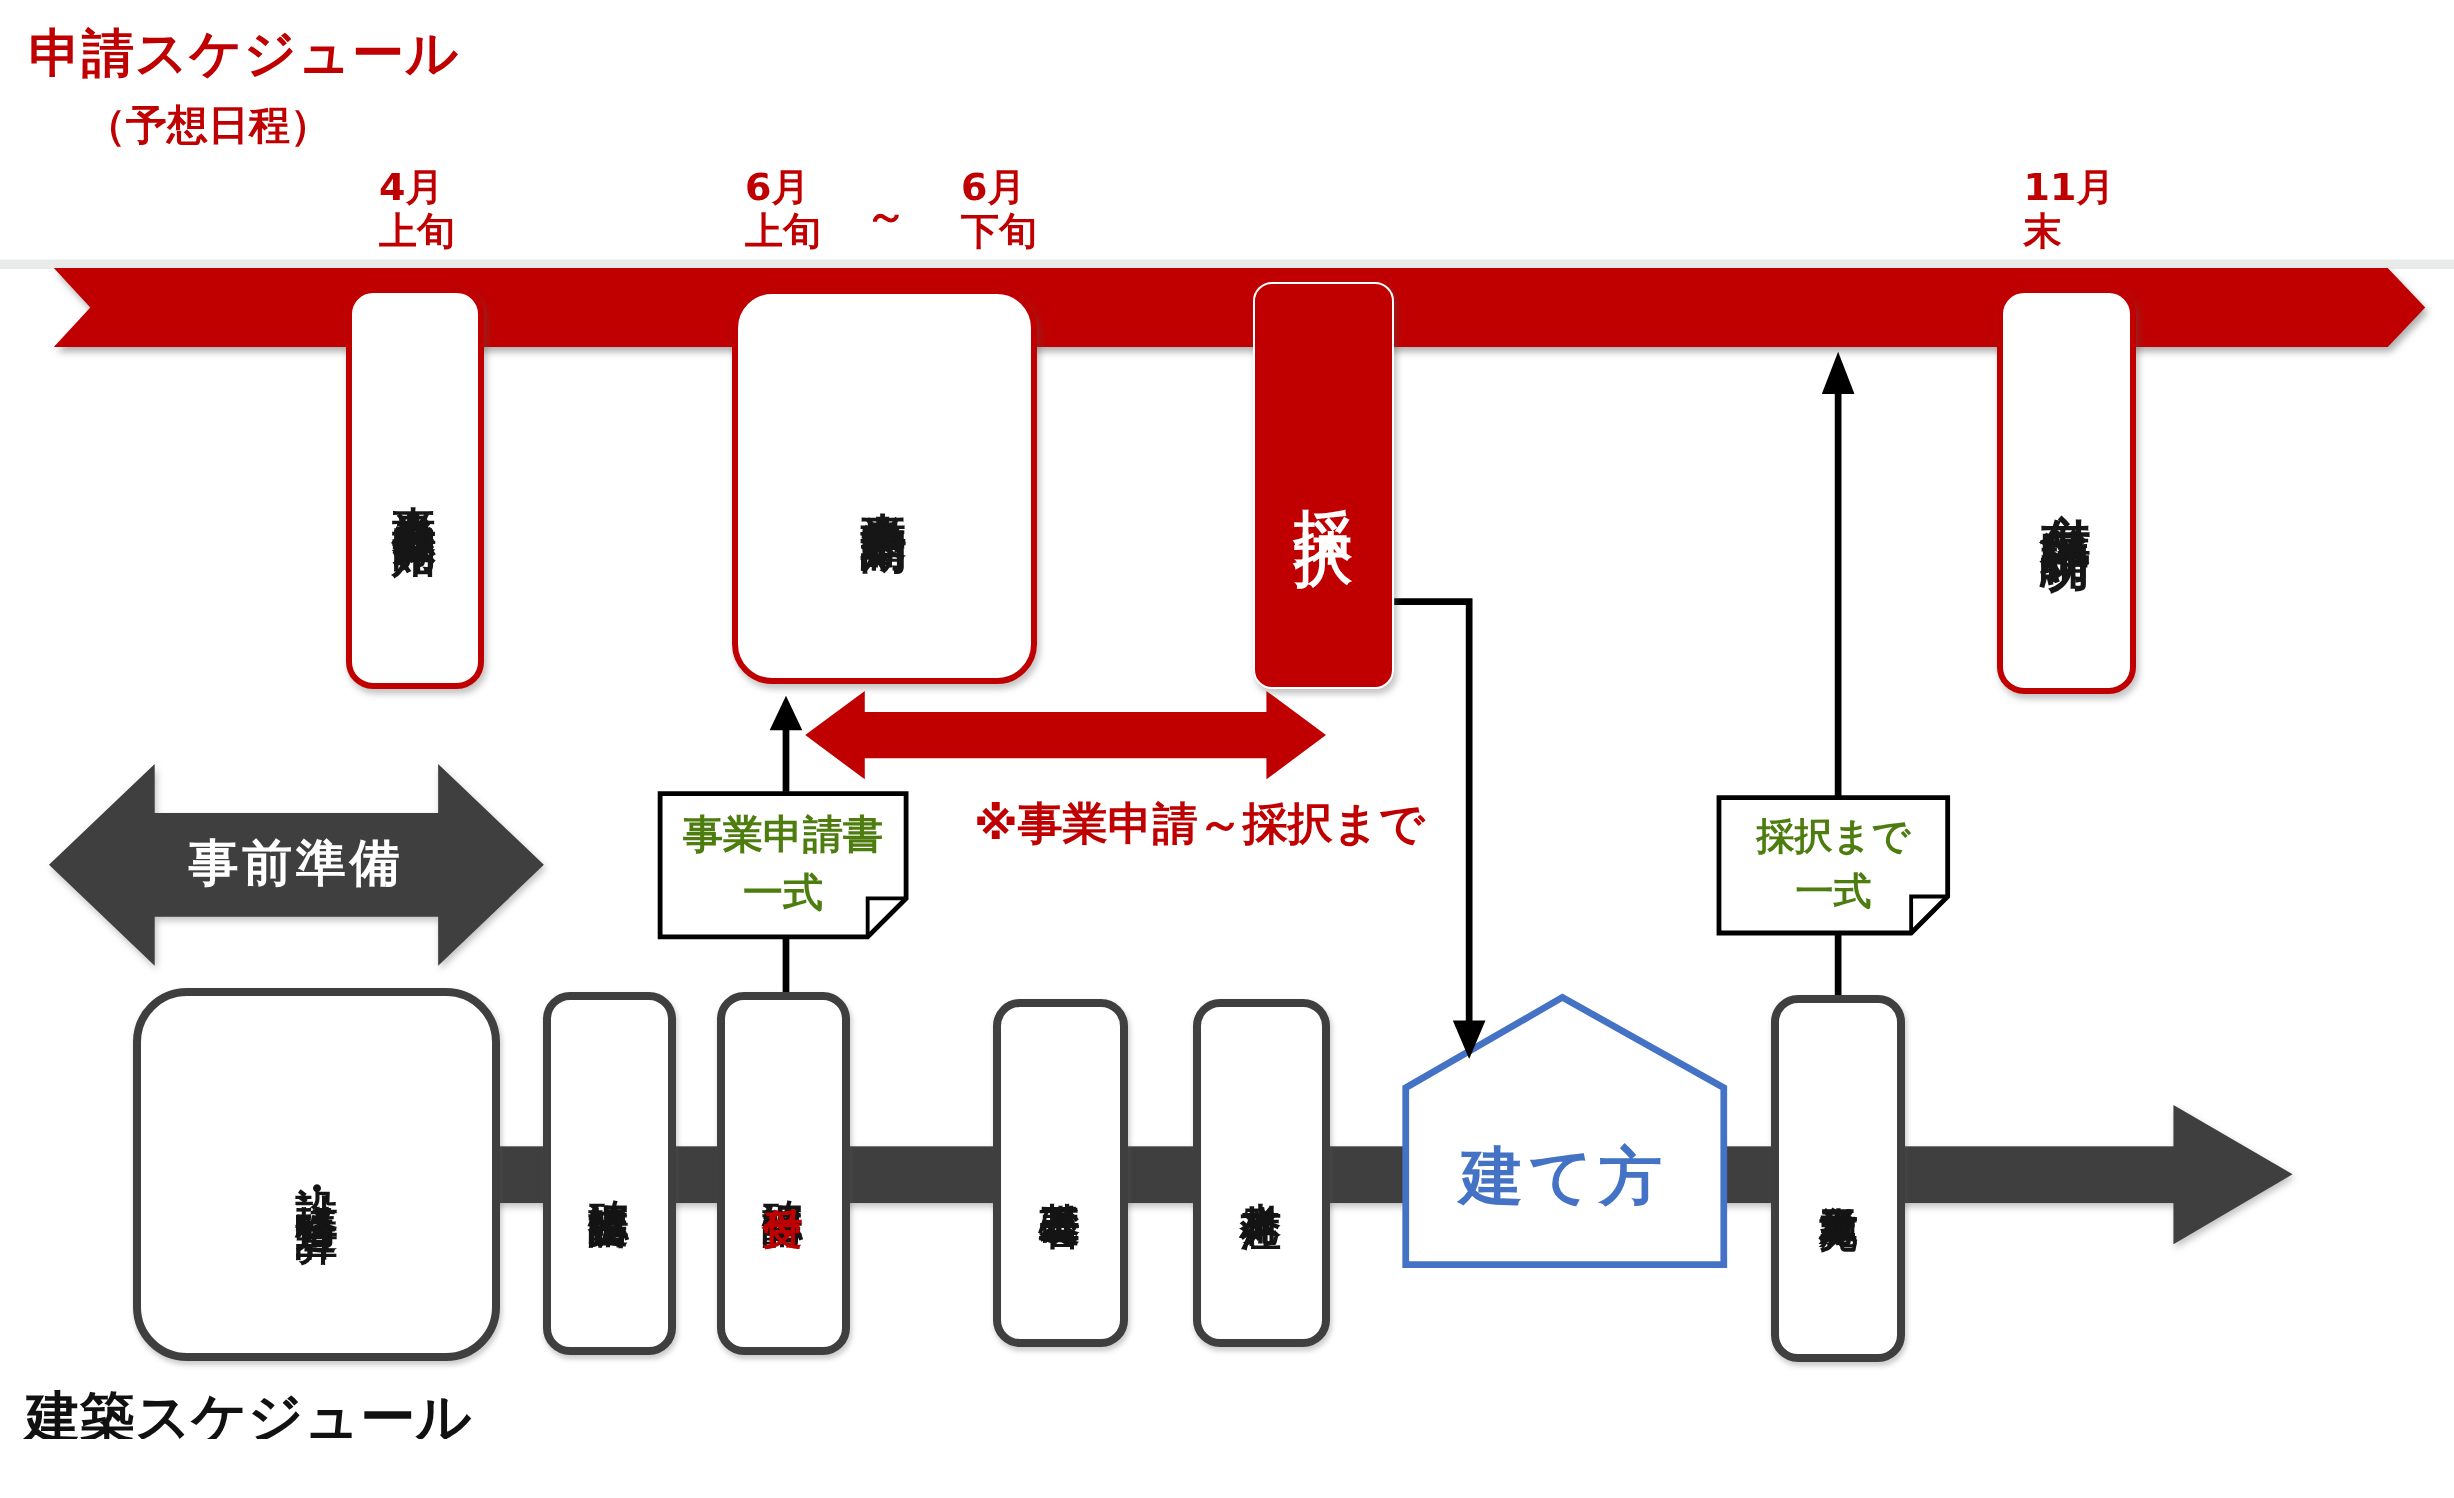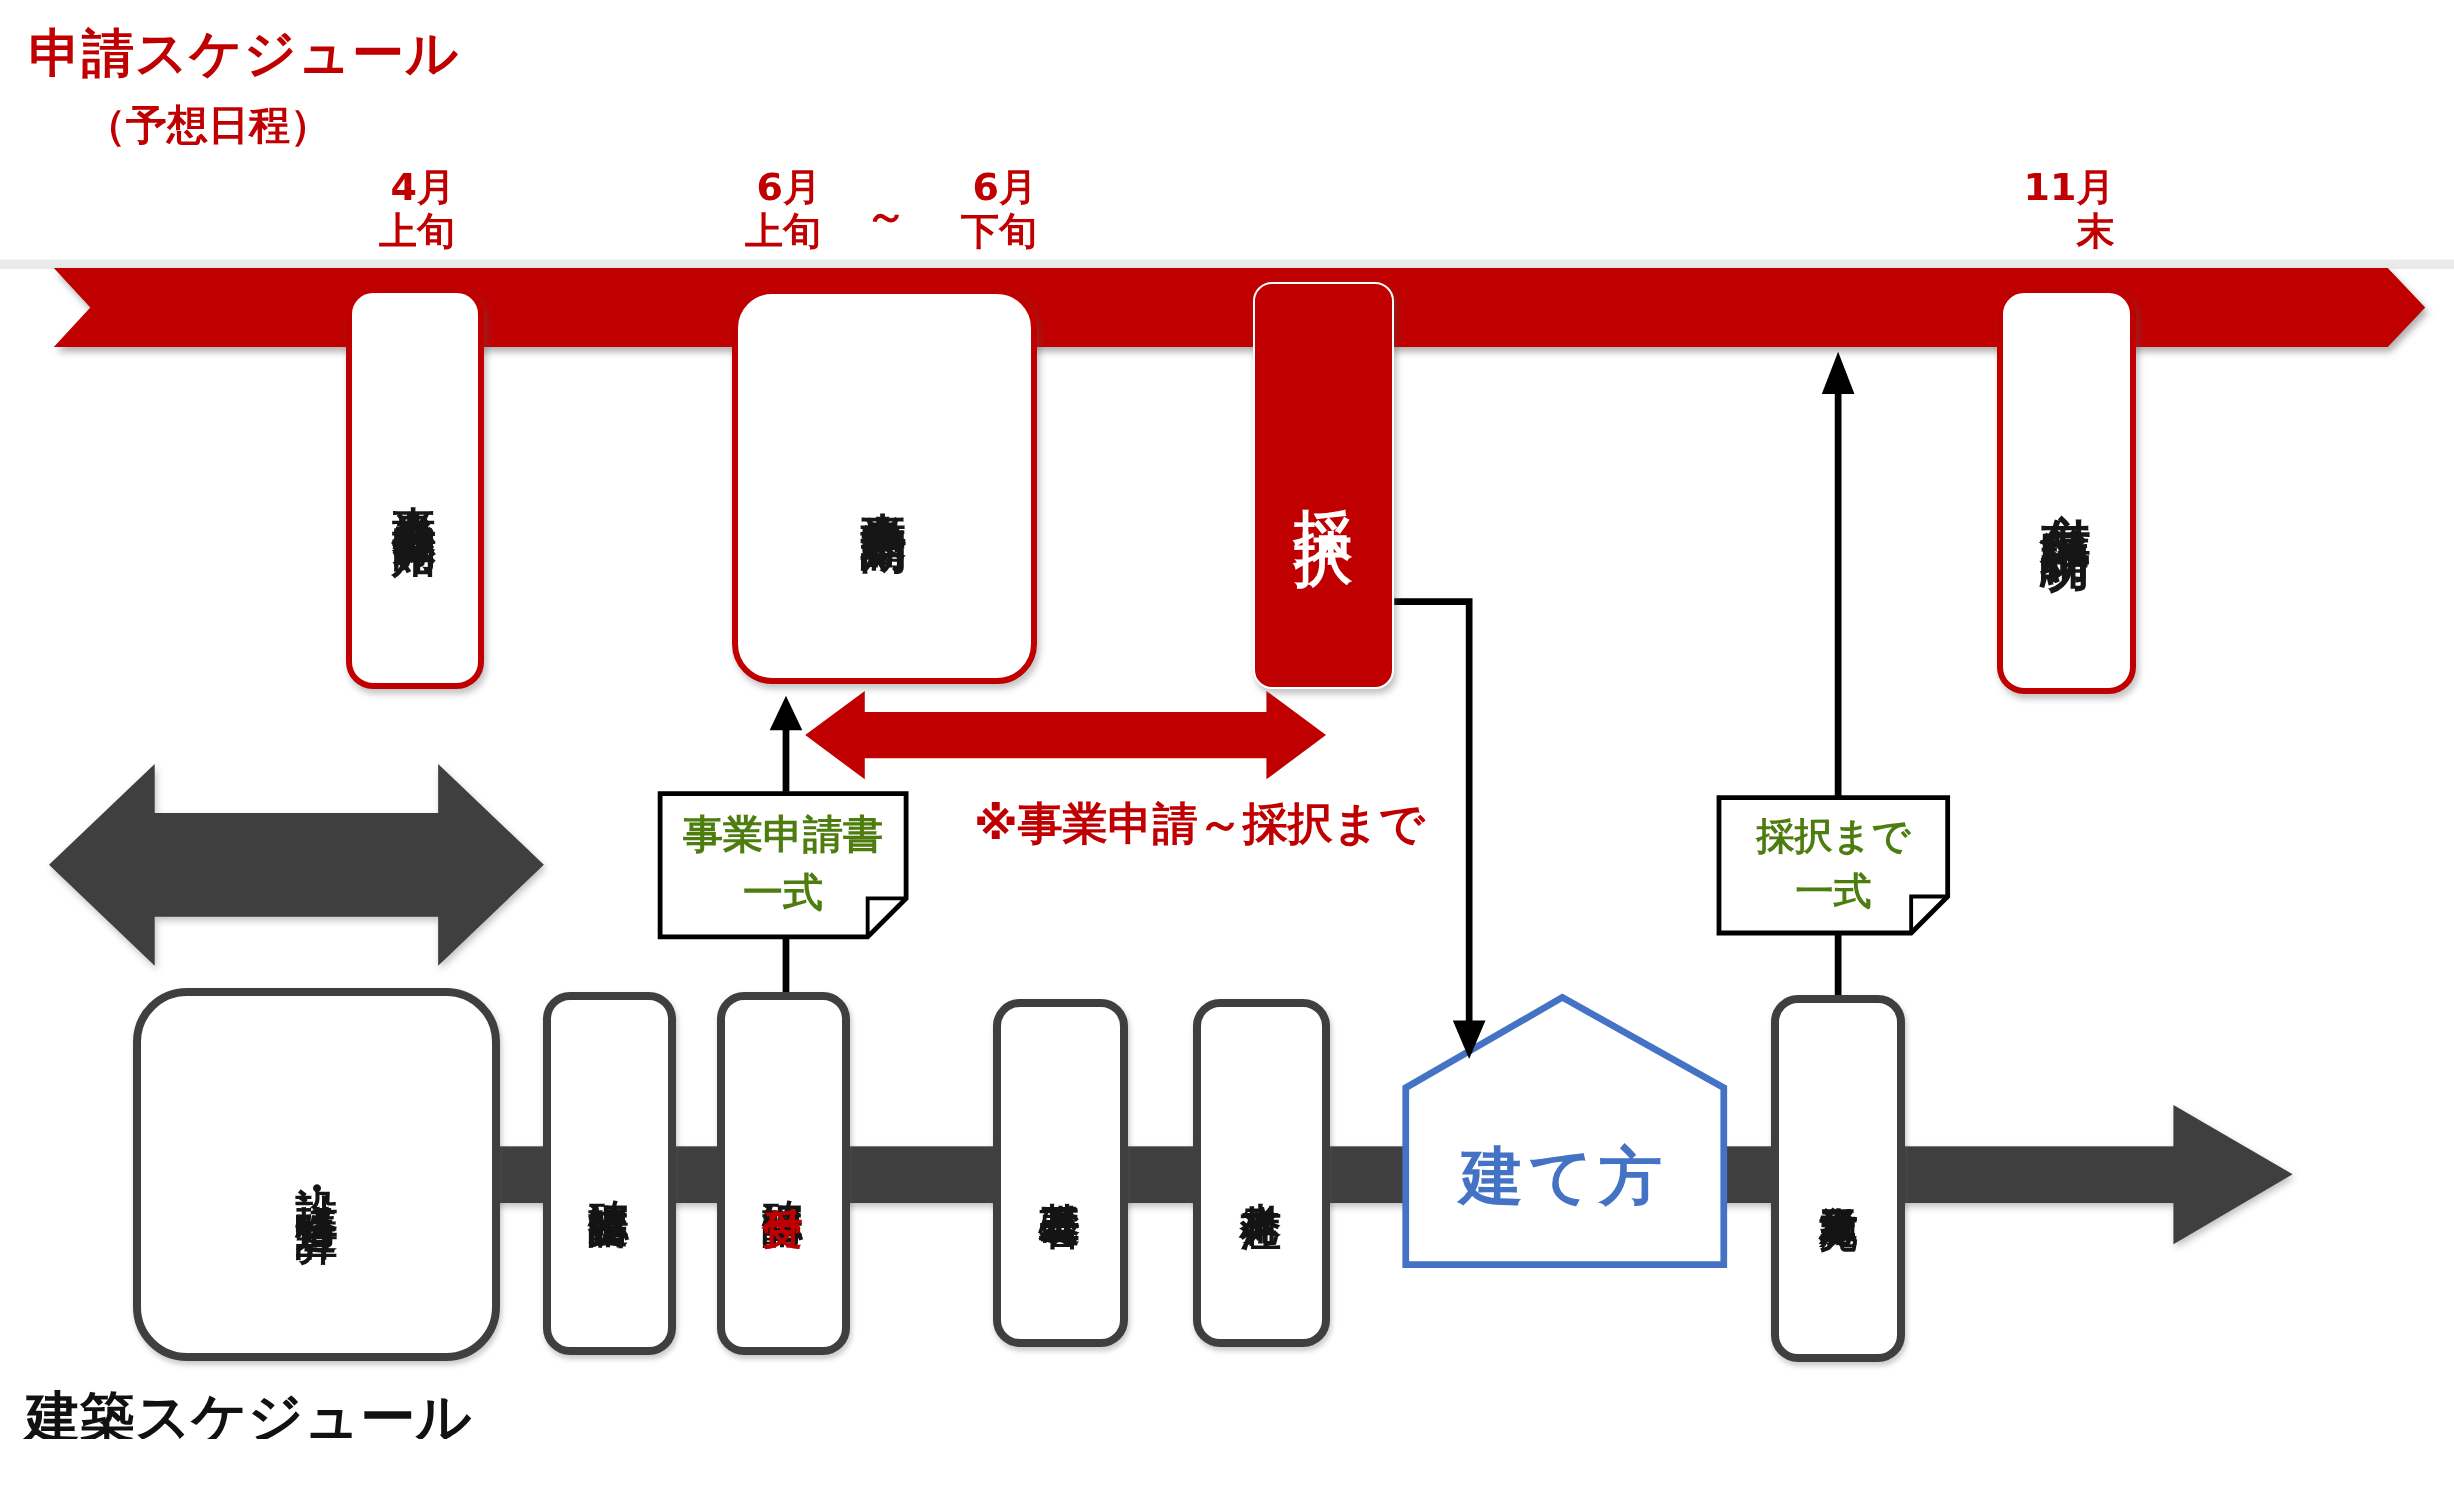--- a/index.html
+++ b/index.html
@@ -7,21 +7,21 @@
     position:relative; width:2455px; height:1439px; background:#ffffff;
     font-family:"DejaVu Sans","Liberation Sans",sans-serif; overflow:hidden;
   }
   .abs { position:absolute; }
   svg.layer { position:absolute; left:0; top:0; }
 
   
   .title-main { left:29px; top:19px; font-size:52px; font-weight:bold; color:#C00000; letter-spacing:1px; }
   .title-sub  { left:85px; top:98px; font-size:41px; font-weight:bold; color:#C00000; }
 
-  .date { top:165px; transform:translateX(-50%); text-align:right; color:#C00000;
+  .date { top:165px; transform:translateX(-50%); text-align:left; color:#C00000;
           font-weight:bold; font-size:38px; line-height:1.16; white-space:pre-line; }
   .tilde { top:188px; transform:translateX(-50%); color:#C00000; font-weight:bold; font-size:42px; }
 
   .ebox { box-sizing:border-box; background:#ffffff; border:6.7px solid #C00000; border-radius:27px;
           display:flex; align-items:center; justify-content:center;
           box-shadow:2.9px 4.8px 6.7px rgba(90,90,90,0.35); }
   .vtext { writing-mode:vertical-rl; text-orientation:upright; font-weight:bold; color:#161616; }
   .ebox-adopt { background:#C00000; border:2.9px solid #ffffff; border-radius:19px; }
   .ebox-adopt .vtext { color:#ffffff; }
 
@@ -117,20 +117,21 @@
     <div>事業申請書</div>
     <div>一式</div>
   </div>
   <div class="abs note-text" style="left:1719px; top:809px; width:229px; font-size:38px;">
     <div>採択まで</div>
     <div>一式</div>
   </div>
 
   <div class="abs anno1">※事業申請～採択まで</div>
 
+  <div class="abs prep-label">事前準備</div>
 
   <div class="abs sbox" style="left:133px; top:988px; width:367px; height:373px; border-radius:54px;">
     <span class="vtext" style="font-size:42px; letter-spacing:5.8px;">設計・構造計算</span>
   </div>
 
   <div class="abs sbox" style="left:543px; top:992px; width:133px; height:363px;">
     <span class="vtext" style="font-size:40px; letter-spacing:1.9px;">確認申請提出</span>
   </div>
 
   <div class="abs sbox" style="left:717px; top:992px; width:133px; height:363px;">

